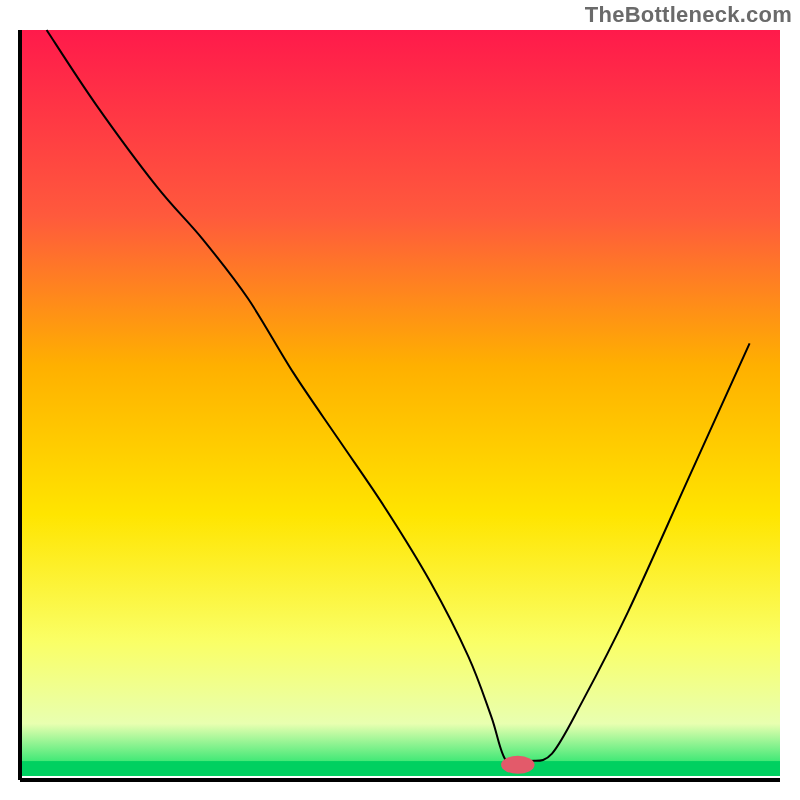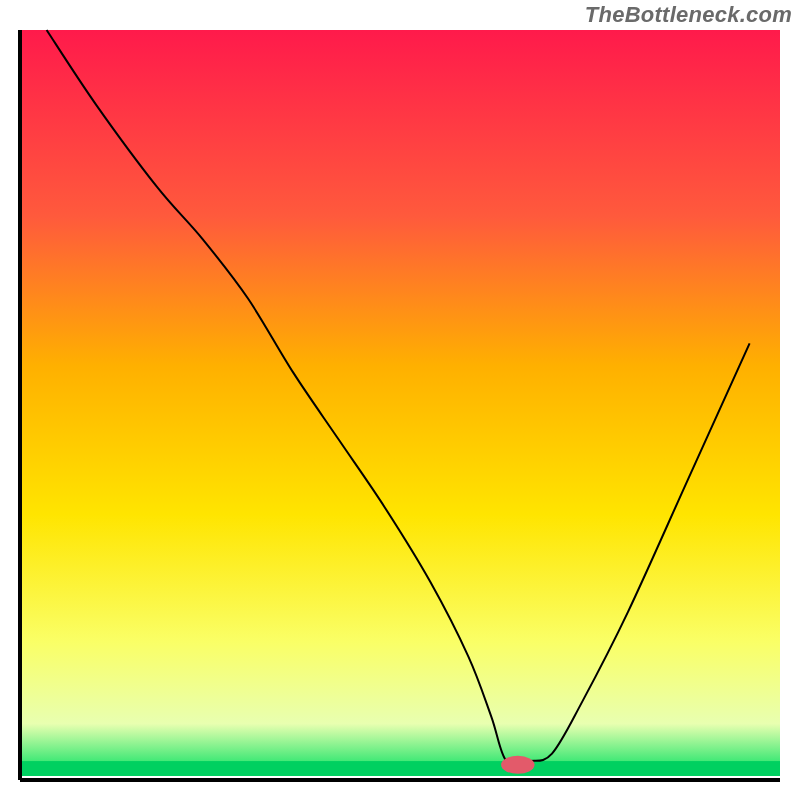--- a/index.html
+++ b/index.html
@@ -7,21 +7,20 @@
     padding: 0;
     width: 800px;
     height: 800px;
     background: #ffffff;
     font-family: Arial, Helvetica, sans-serif;
   }
   .stage {
     position: relative;
     width: 800px;
     height: 800px;
-    font-style: italic;
   }
   .watermark {
     position: absolute;
     top: 2px;
     right: 8px;
     font-size: 22px;
     font-weight: bold;
     color: #6a6a6a;
     letter-spacing: 0.25px;
   }

